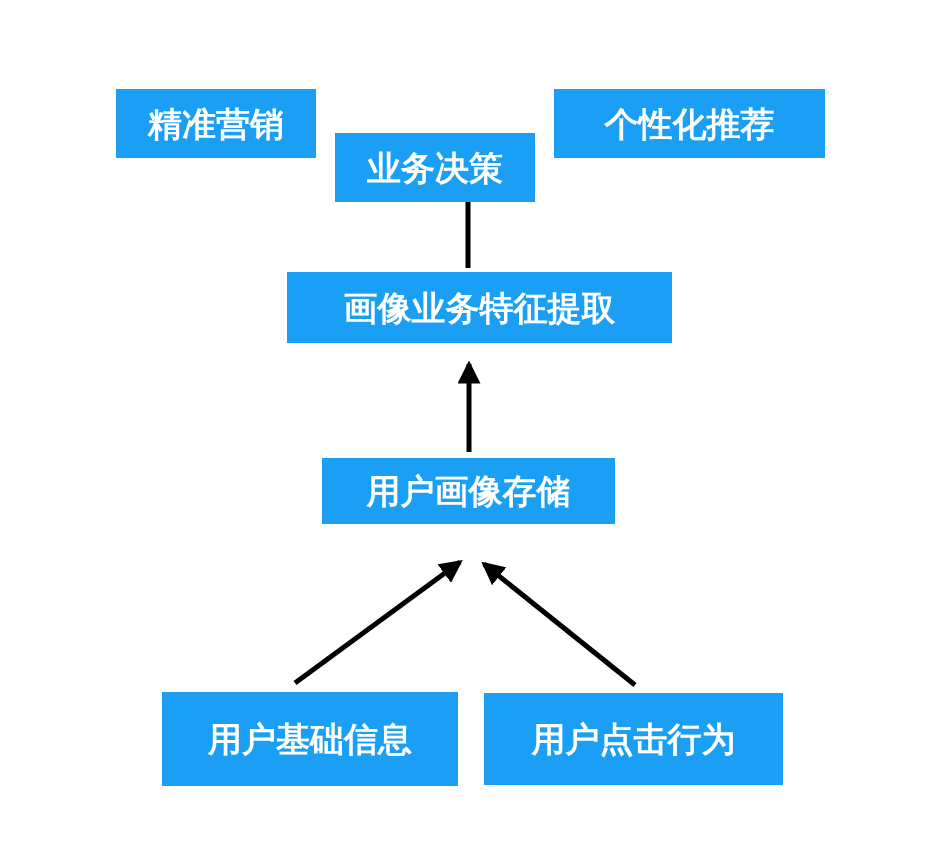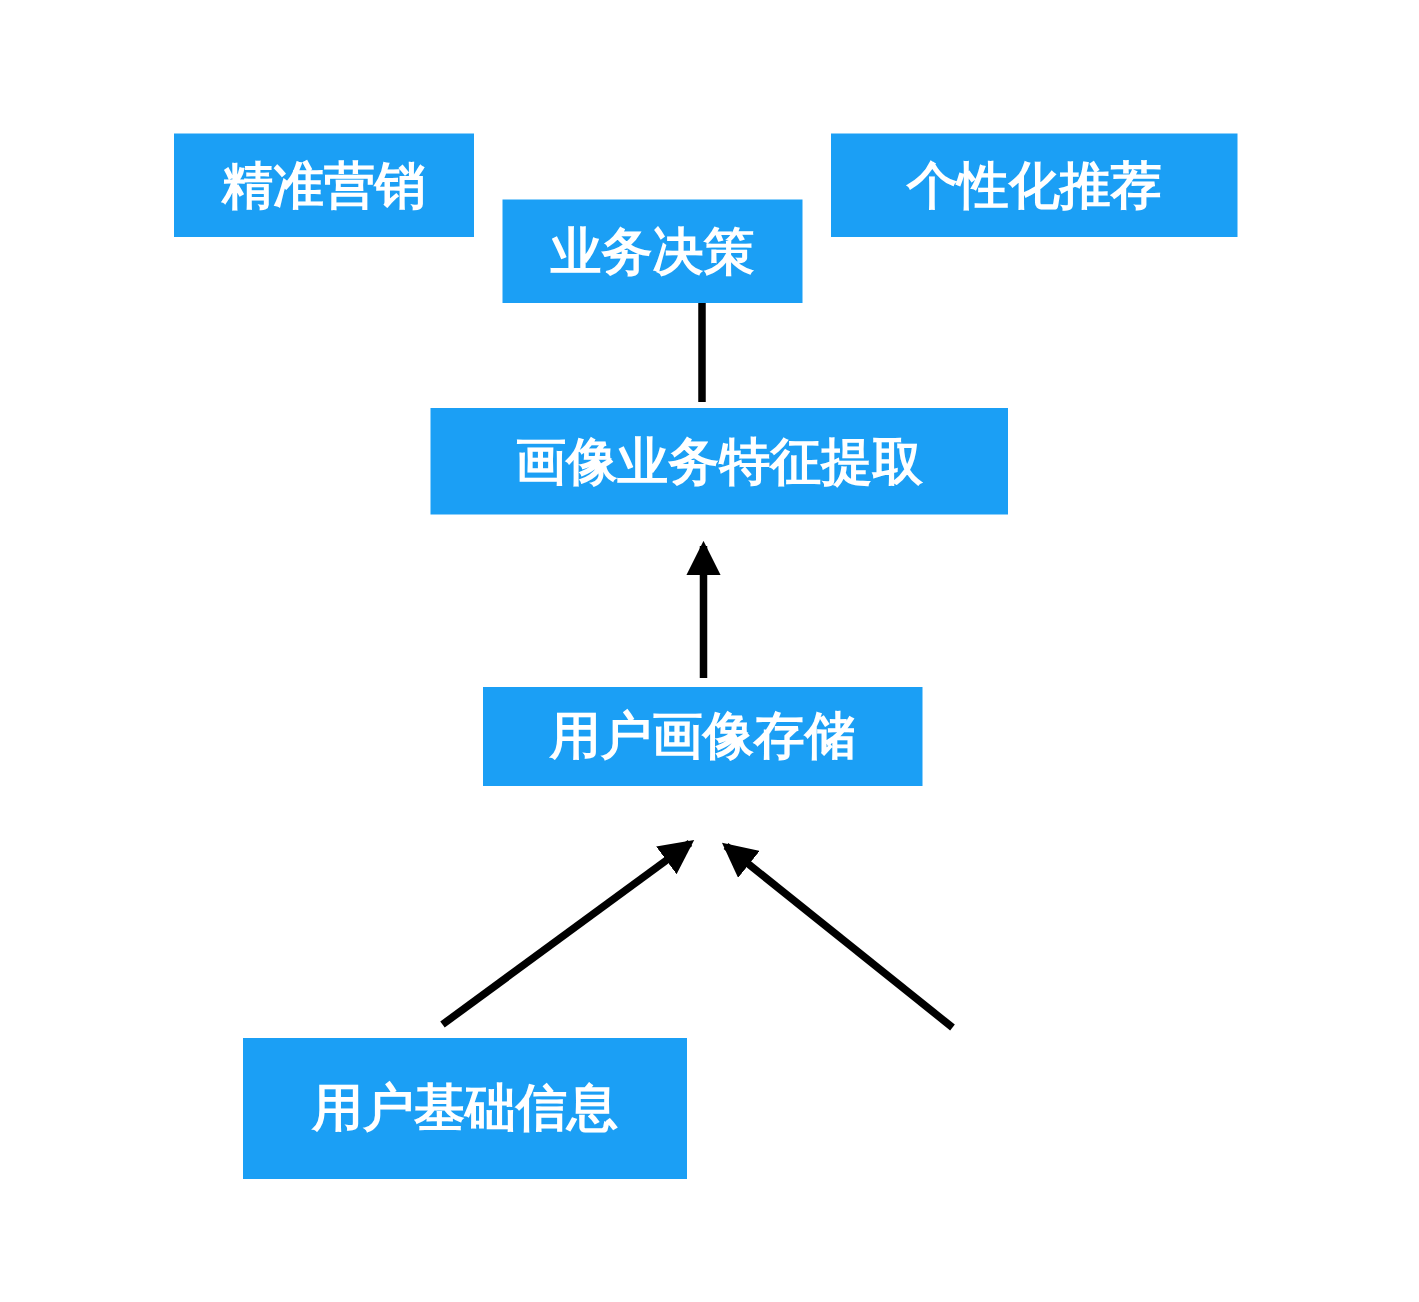--- a/index.html
+++ b/index.html
@@ -60,14 +60,15 @@
     <line x1="295" y1="683" x2="460" y2="562" stroke="#000000" stroke-width="5" marker-end="url(#arrowhead)"></line>
     <line x1="635" y1="685" x2="484" y2="564" stroke="#000000" stroke-width="5" marker-end="url(#arrowhead)"></line>
   </svg>
 
   <div class="node n-top-1">精准营销</div>
   <div class="node n-top-2">业务决策</div>
   <div class="node n-top-3">个性化推荐</div>
   <div class="node n-mid">画像业务特征提取</div>
   <div class="node n-storage">用户画像存储</div>
   <div class="node n-bot-1">用户基础信息</div>
+  <div class="node n-bot-2">用户点击行为</div>
 
 </div>
 
 </body></html>

